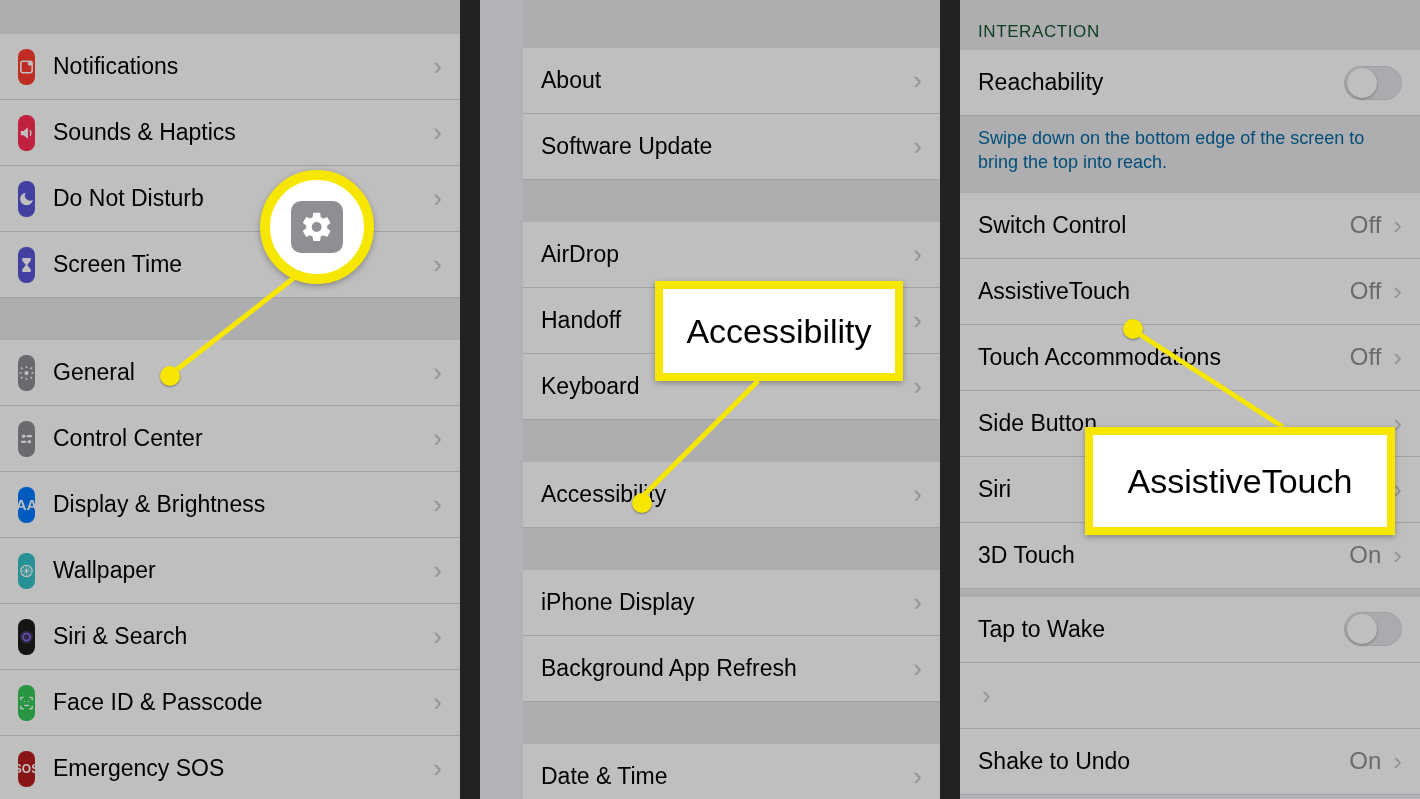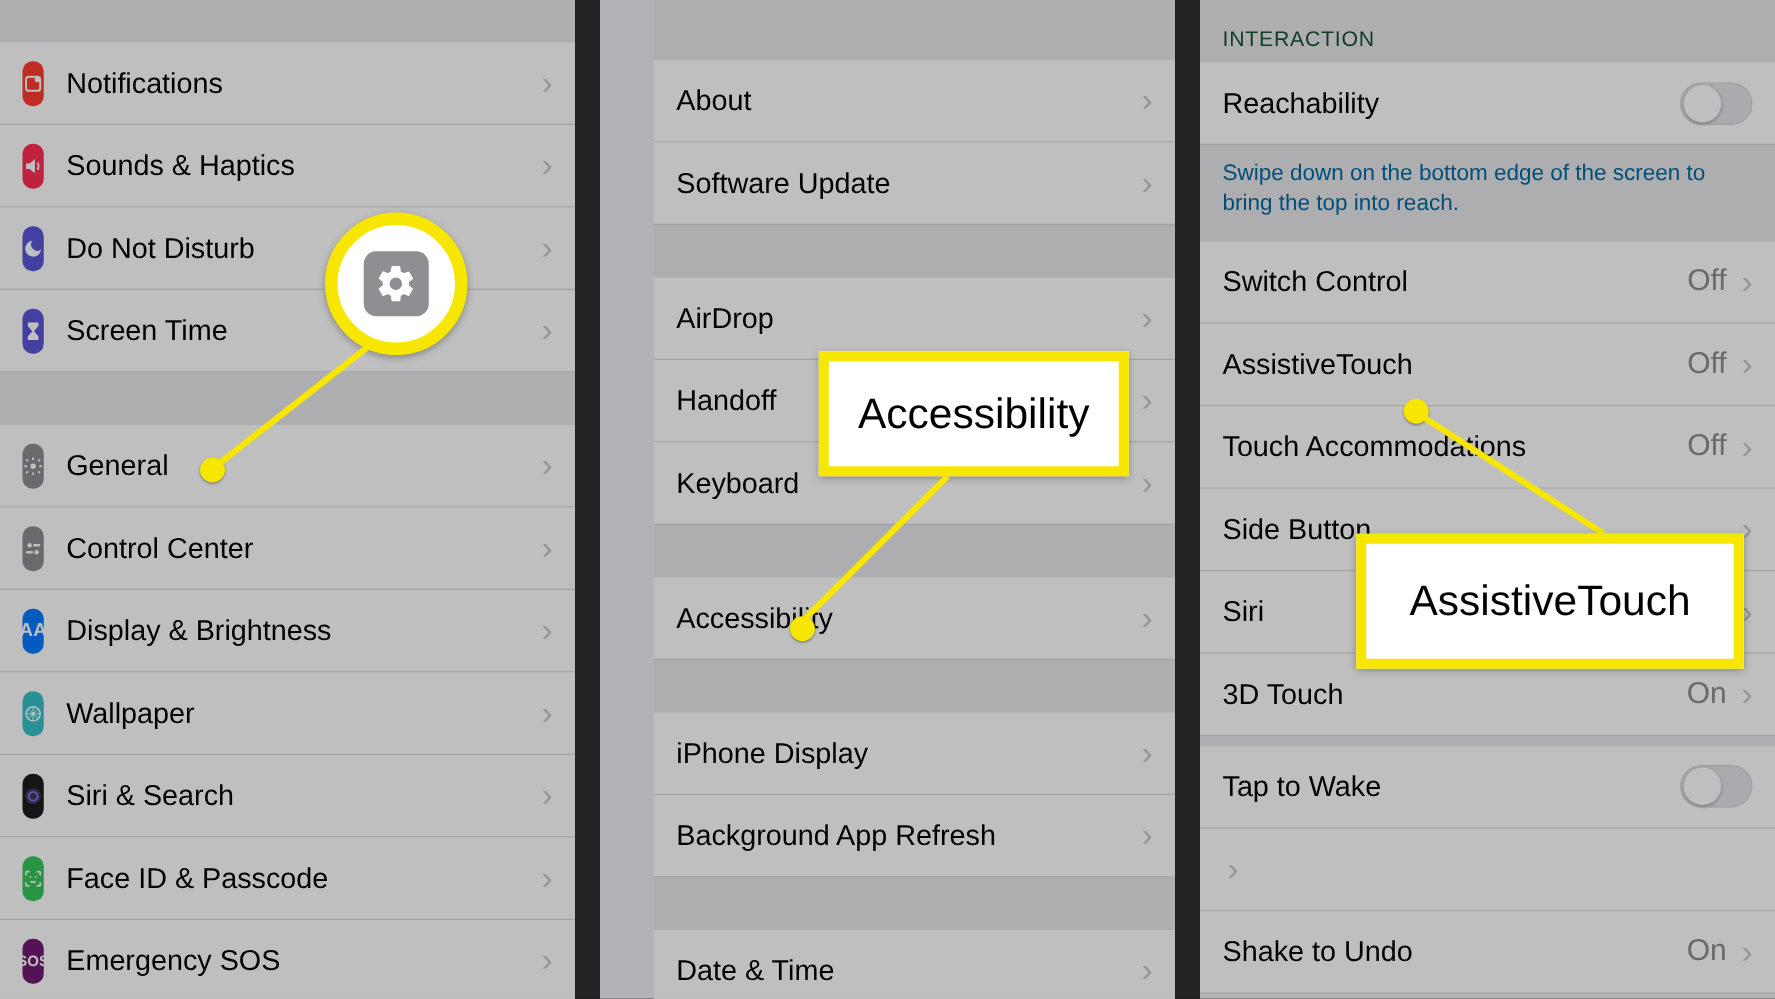--- a/index.html
+++ b/index.html
@@ -196,21 +196,21 @@
             <path d="M4 8V5a1 1 0 011-1h3M20 8V5a1 1 0 00-1-1h-3M4 16v3a1 1 0 001 1h3M20 16v3a1 1 0 01-1 1h-3"></path>
             <circle cx="9" cy="10" r="1" fill="#fff" stroke="none"></circle>
             <circle cx="15" cy="10" r="1" fill="#fff" stroke="none"></circle>
             <path d="M9 15c1 1 5 1 6 0"></path>
           </svg>
         </div>
         <span class="label">Face ID &amp; Passcode</span>
         <span class="chev">›</span>
       </div>
       <div class="row">
-        <div class="icon-box" style="background: #701a75;">
+        <div class="icon-box" style="background: #b91c1c;">
           <span class="icon-inner" style="font-size:12px">SOS</span>
         </div>
         <span class="label">Emergency SOS</span>
         <span class="chev">›</span>
       </div>
     </div>
 
   <div class="dim"></div>
   <div class="callout-layer">
     <div class="yellow-circle" style="left:260px; top:170px; width:114px; height:114px;">

